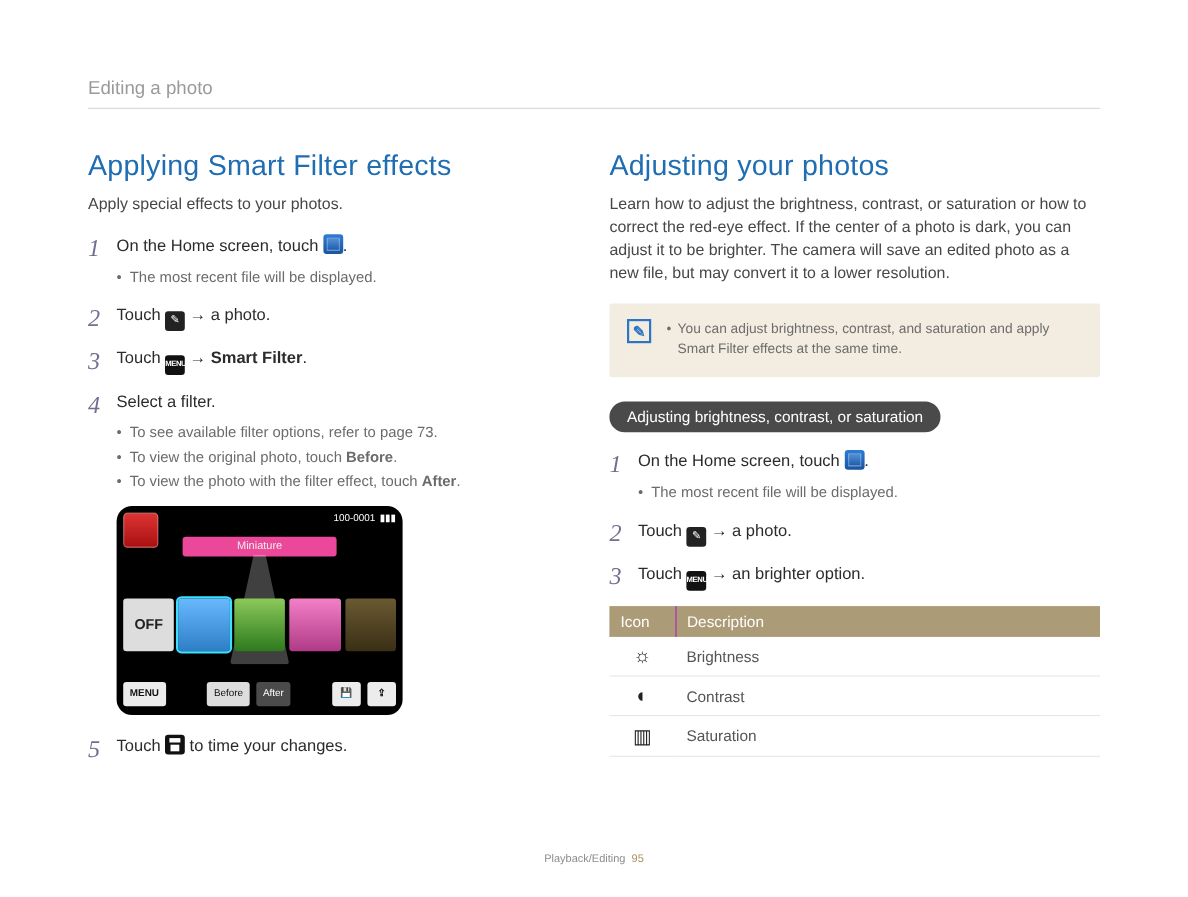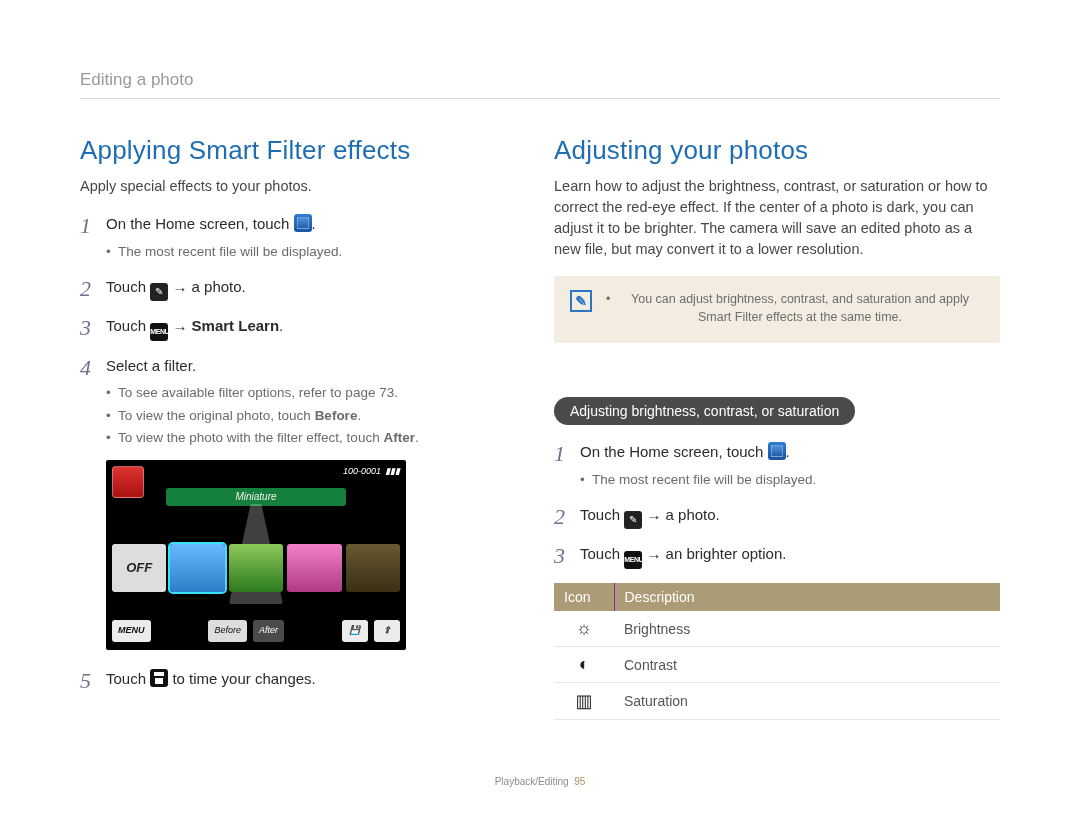--- a/index.html
+++ b/index.html
@@ -161,38 +161,36 @@
     margin: 0;
     padding: 0;
   }
   .note ul li {
     font-size: 12.5px;
     color: #6d6d6d;
     line-height: 1.45;
     padding-left: 10px;
     position: relative;
     margin-bottom: 3px;
-    text-align: center;
   }
   .note ul li::before {
     content:"•";
     position:absolute;
     left:0;
   }
 
   
   .pill {
     display: inline-block;
     background: #4a4a4a;
     color: #fff;
     border-radius: 14px;
     padding: 6px 16px;
     font-size: 14px;
     margin-bottom: 16px;
-    margin-top: 32px;
   }
 
   
   table.desc {
     width: 100%;
     border-collapse: collapse;
     font-size: 14px;
     margin-top: 8px;
   }
   table.desc th {
@@ -211,29 +209,28 @@
   }
   table.desc td:first-child {
     width: 60px;
     text-align: center;
     font-size: 18px;
     color:#222;
   }
 
   
   .screen {
-    width: 300px;
+    width: 260px;
     height: 190px;
     background: #000;
-    border-radius: 2px;
+    border-radius: 14px;
     margin: 12px 0 18px 0;
     position: relative;
     color: #fff;
     font-size: 9px;
-    font-style: italic;
   }
   .screen .topbar {
     position: absolute;
     top: 5px; right: 6px;
     display:flex;
     gap:4px;
     align-items:center;
     font-size:9px;
     color:#fff;
   }
@@ -242,21 +239,21 @@
     left:6px; top:6px;
     width:32px; height:32px;
     background: linear-gradient(#d33,#a11);
     border:1px solid #fff5;
     border-radius:4px;
   }
   .screen .filter-label {
     position:absolute;
     top:28px; left:60px; right:60px;
     height:18px;
-    background:#15803d;
+    background:#ec4899;
     text-align:center;
     font-size:10px;
     line-height:18px;
     color:#eee;
     border-radius:3px;
   }
   .screen .thumbs {
     position:absolute;
     left:6px; right:6px;
     top:84px;
@@ -355,21 +352,21 @@
         </li>
         <li>
           <span>Touch </span>
           <span class="inline-icon icon-edit-photo">✎</span>
           <span> → a photo.</span>
         </li>
         <li>
           <span>Touch </span>
           <span class="inline-icon icon-menu">MENU</span>
           <span> → </span>
-          <span class="bold">Smart Learn</span><span>.</span>
+          <span class="bold">Smart Filter</span><span>.</span>
         </li>
         <li>
           <span>Select a filter.</span>
           <ul class="sub">
             <li>To see available filter options, refer to page 73.</li>
             <li>
               <span>To view the original photo, touch </span><span class="bold">Before</span><span>.</span>
             </li>
             <li>
               <span>To view the photo with the filter effect, touch </span><span class="bold">After</span><span>.</span>

